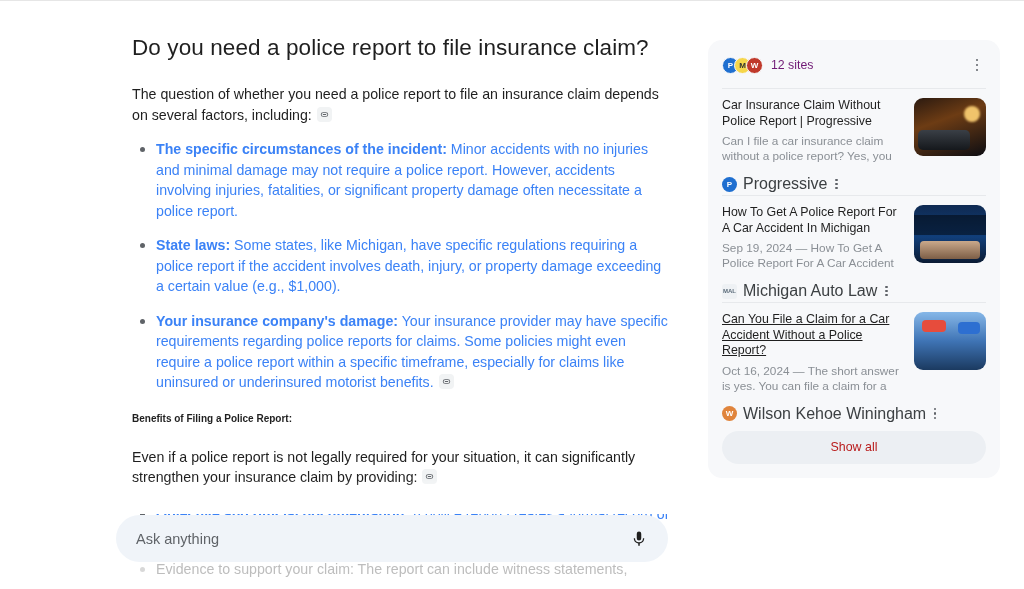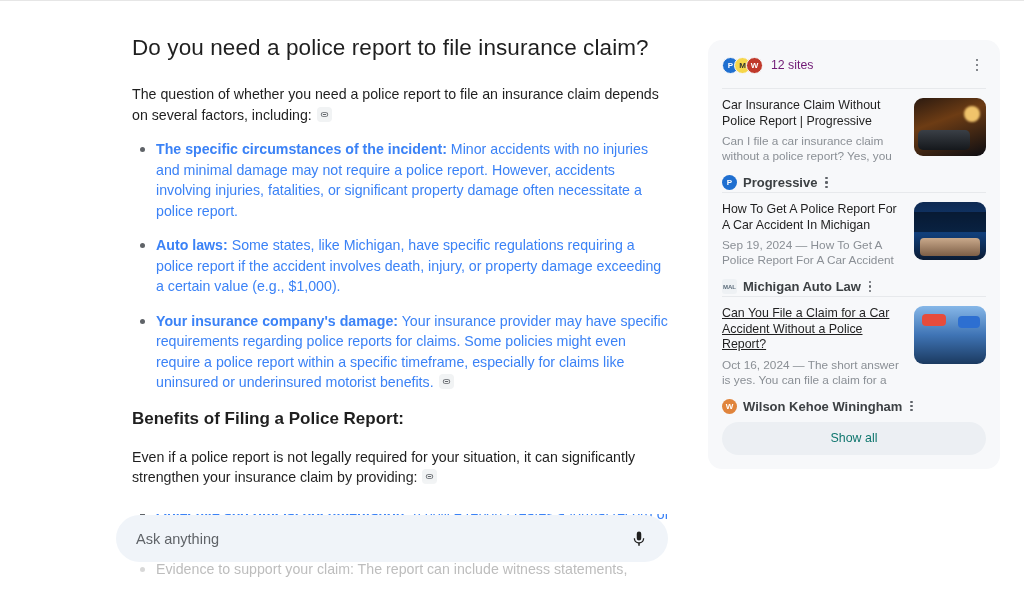--- a/index.html
+++ b/index.html
@@ -59,21 +59,21 @@
     position: absolute;
     left: -16px; top: 8px;
     width: 5px; height: 5px;
     border-radius: 50%;
     background: #5f6368;
   }
   ul.bullets li.faded { color: #bdbdbd; }
   ul.bullets li.faded:before { background: #d8d8d8; }
   .b { font-weight: 700; }
   .subhead {
-    font-size: 17px;
+    font-size: 10px;
     font-weight: 700;
     color: #1f1f1f;
     margin: 0 0 18px 0;
     line-height: 20px;
   }
   
   .linkchip {
     display: inline-block;
     vertical-align: -2px;
     margin-left: 5px;
@@ -220,40 +220,39 @@
     font-weight: 700;
     flex: 0 0 15px;
   }
   .src-pub .pubfav.sq {
     border-radius: 3px;
     background: #eef1f4;
     color: #5b6b7a;
     font-size: 6px;
   }
   .src-pub .pubname {
-    font-size: 13px;
+    font-size: 16px;
     color: #3c4043;
-    font-weight: bold;
   }
   .src-pub .minikebab {
     display: flex; flex-direction: column; gap: 2px;
     margin-left: 2px;
   }
   .src-pub .minikebab i {
     width: 2.2px; height: 2.2px; border-radius: 50%;
     background: #5f6368; display: block;
   }
   .showall {
     margin-top: 8px;
     height: 33px;
     background: #eceff3;
     border-radius: 17px;
     display: flex; align-items: center; justify-content: center;
     font-size: 12.4px;
-    color: #0f766e;
+    color: #b91c1c;
     cursor: pointer;
   }
 
   
   .th1 { background: linear-gradient(160deg,#2b1a10 0%,#6d3c14 38%,#0d0d12 100%); }
   .th1:after {
     content:""; position:absolute; left:4px; bottom:6px;
     width:52px; height:20px; border-radius:5px;
     background: linear-gradient(180deg,#3a3f46,#15181c);
   }
@@ -298,21 +297,21 @@
       <span>The question of whether you need a police report to file an insurance claim depends on several factors, including:</span><span class="linkchip"><svg width="11" height="11" viewBox="0 0 24 24">
             <path fill="#5f6368" d="M3.9 12a5.1 5.1 0 0 1 5.1-5.1h3v1.8H9A3.3 3.3 0 0 0 9 15.3h3v1.8H9A5.1 5.1 0 0 1 3.9 12zm4.6-.9h7v1.8h-7v-1.8zM15 6.9h-3v1.8h3a3.3 3.3 0 0 1 0 6.6h-3v1.8h3a5.1 5.1 0 0 0 0-10.2z"></path>
           </svg></span>
     </p>
 
     <ul class="bullets">
       <li>
         <span class="b">The specific circumstances of the incident:</span><span> Minor accidents with no injuries and minimal damage may not require a police report. However, accidents involving injuries, fatalities, or significant property damage often necessitate a police report.</span>
       </li>
       <li>
-        <span class="b">Auto laws:</span><span> Some states, like Michigan, have specific regulations requiring a police report if the accident involves death, injury, or property damage exceeding a certain value (e.g., $1,000).</span>
+        <span class="b">State laws:</span><span> Some states, like Michigan, have specific regulations requiring a police report if the accident involves death, injury, or property damage exceeding a certain value (e.g., $1,000).</span>
       </li>
       <li>
         <span class="b">Your insurance company's damage:</span><span> Your insurance provider may have specific requirements regarding police reports for claims. Some policies might even require a police report within a specific timeframe, especially for claims like uninsured or underinsured motorist benefits.</span><span class="linkchip"><svg width="11" height="11" viewBox="0 0 24 24">
               <path fill="#5f6368" d="M3.9 12a5.1 5.1 0 0 1 5.1-5.1h3v1.8H9A3.3 3.3 0 0 0 9 15.3h3v1.8H9A5.1 5.1 0 0 1 3.9 12zm4.6-.9h7v1.8h-7v-1.8zM15 6.9h-3v1.8h3a3.3 3.3 0 0 1 0 6.6h-3v1.8h3a5.1 5.1 0 0 0 0-10.2z"></path>
             </svg></span>
       </li>
     </ul>
 
     <p class="subhead">Benefits of Filing a Police Report:</p>
 

